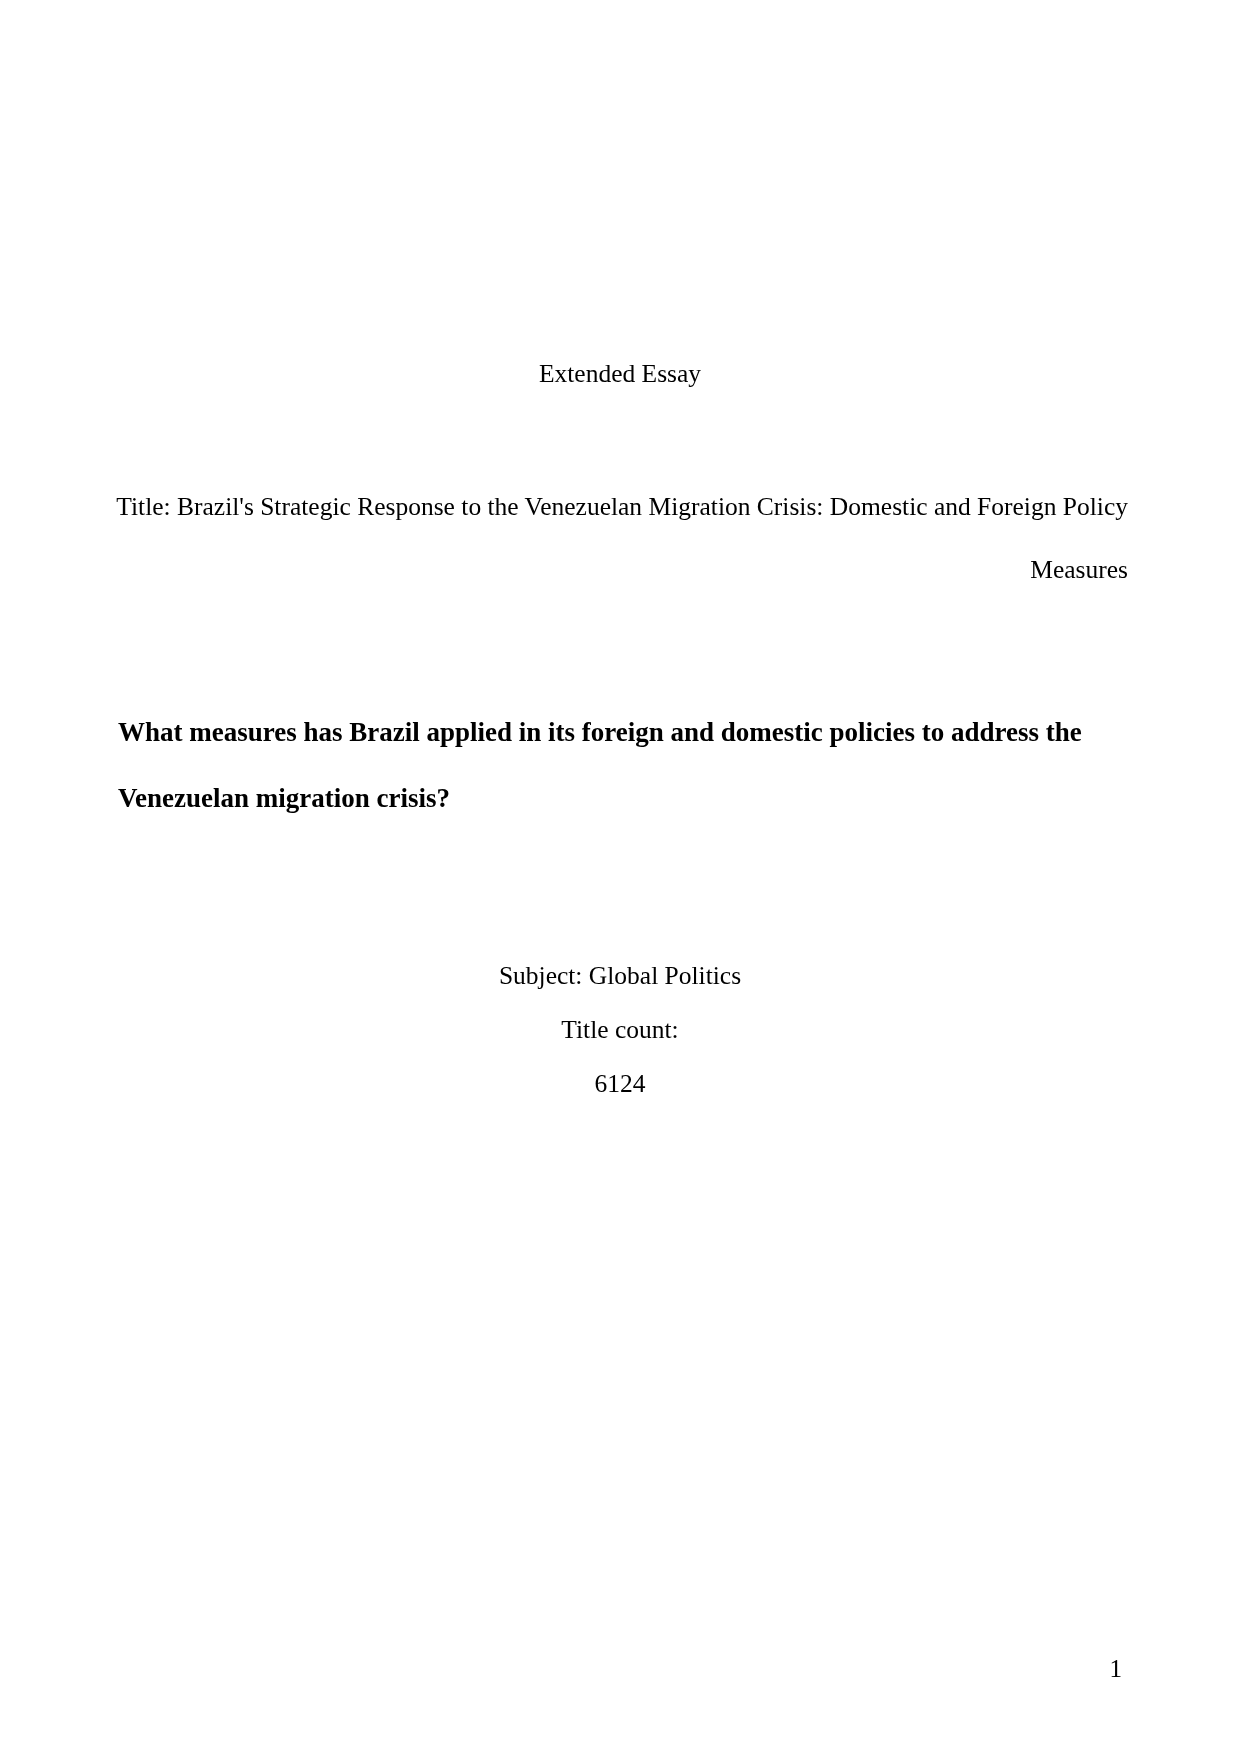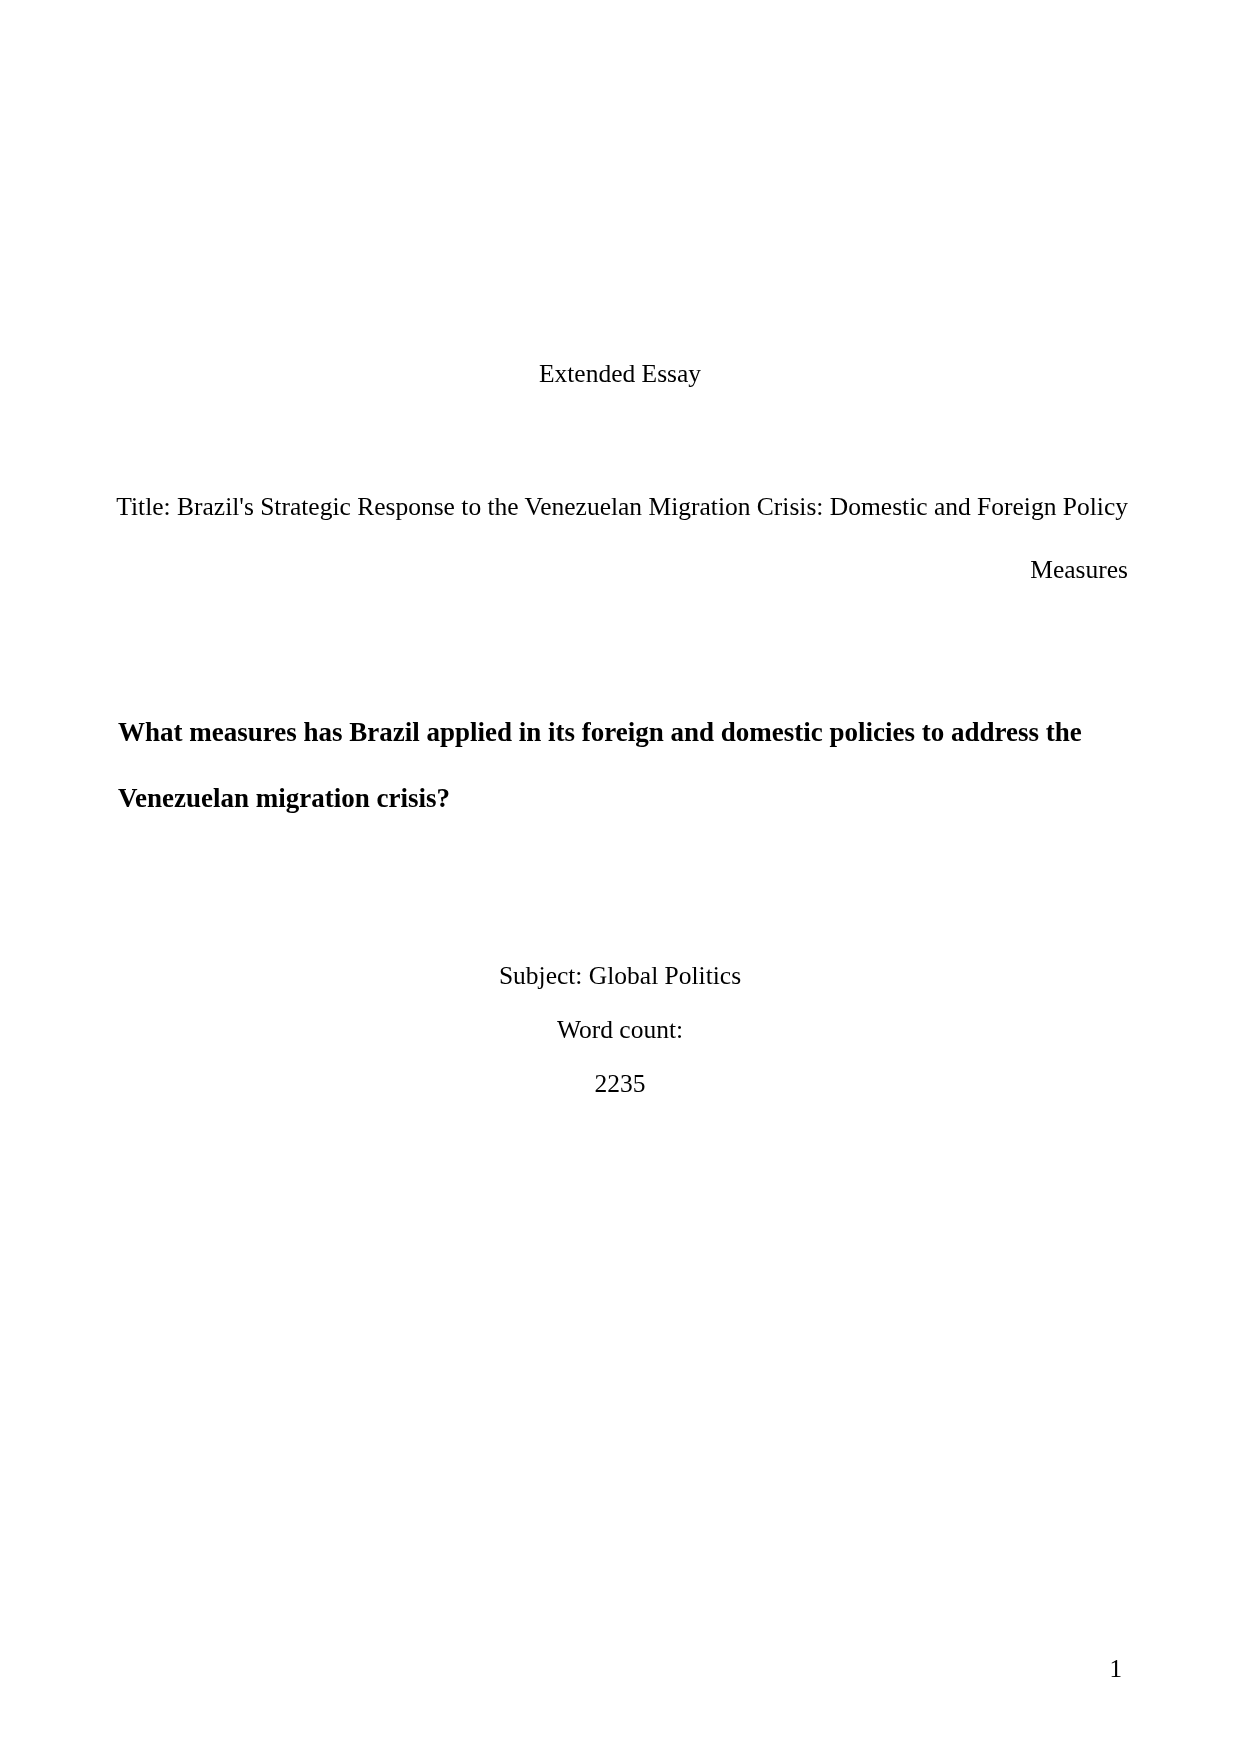--- a/index.html
+++ b/index.html
@@ -89,21 +89,21 @@
   <div class="content">
 
     <div class="essay-type">Extended Essay</div>
 
     <div class="doc-title">Title: Brazil's Strategic Response to the Venezuelan Migration Crisis: Domestic and Foreign Policy Measures</div>
 
     <div class="research-question">What measures has Brazil applied in its foreign and domestic policies to address the Venezuelan migration crisis?</div>
 
     <div class="meta-block">
       <div class="meta-line">Subject: Global Politics</div>
-      <div class="meta-line">Word count:</div>
-      <div class="meta-line">2235</div>
+      <div class="meta-line">Title count:</div>
+      <div class="meta-line">6124</div>
     </div>
 
   </div>
 
   <div class="page-number">1</div>
 
 </div>
 
 </body></html>

